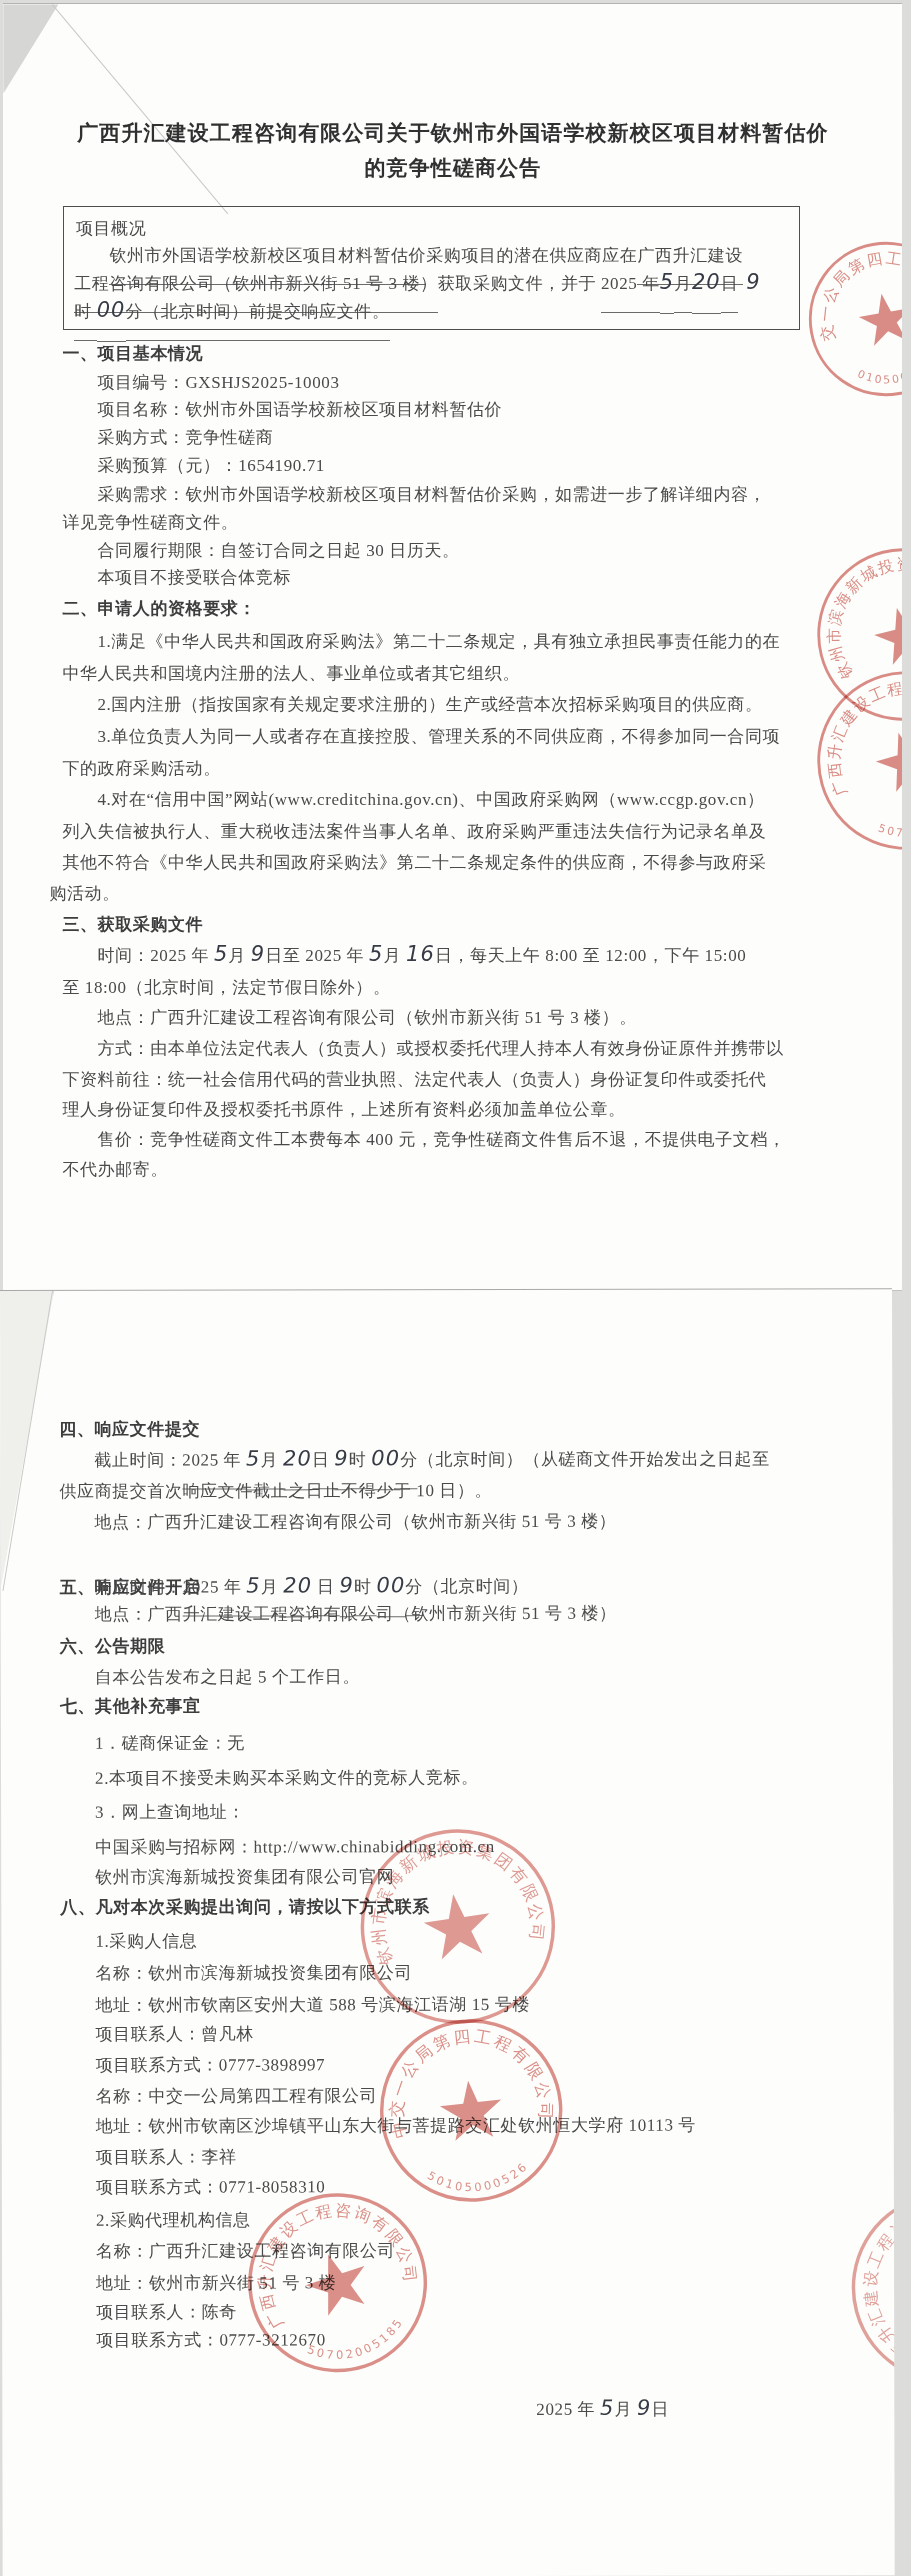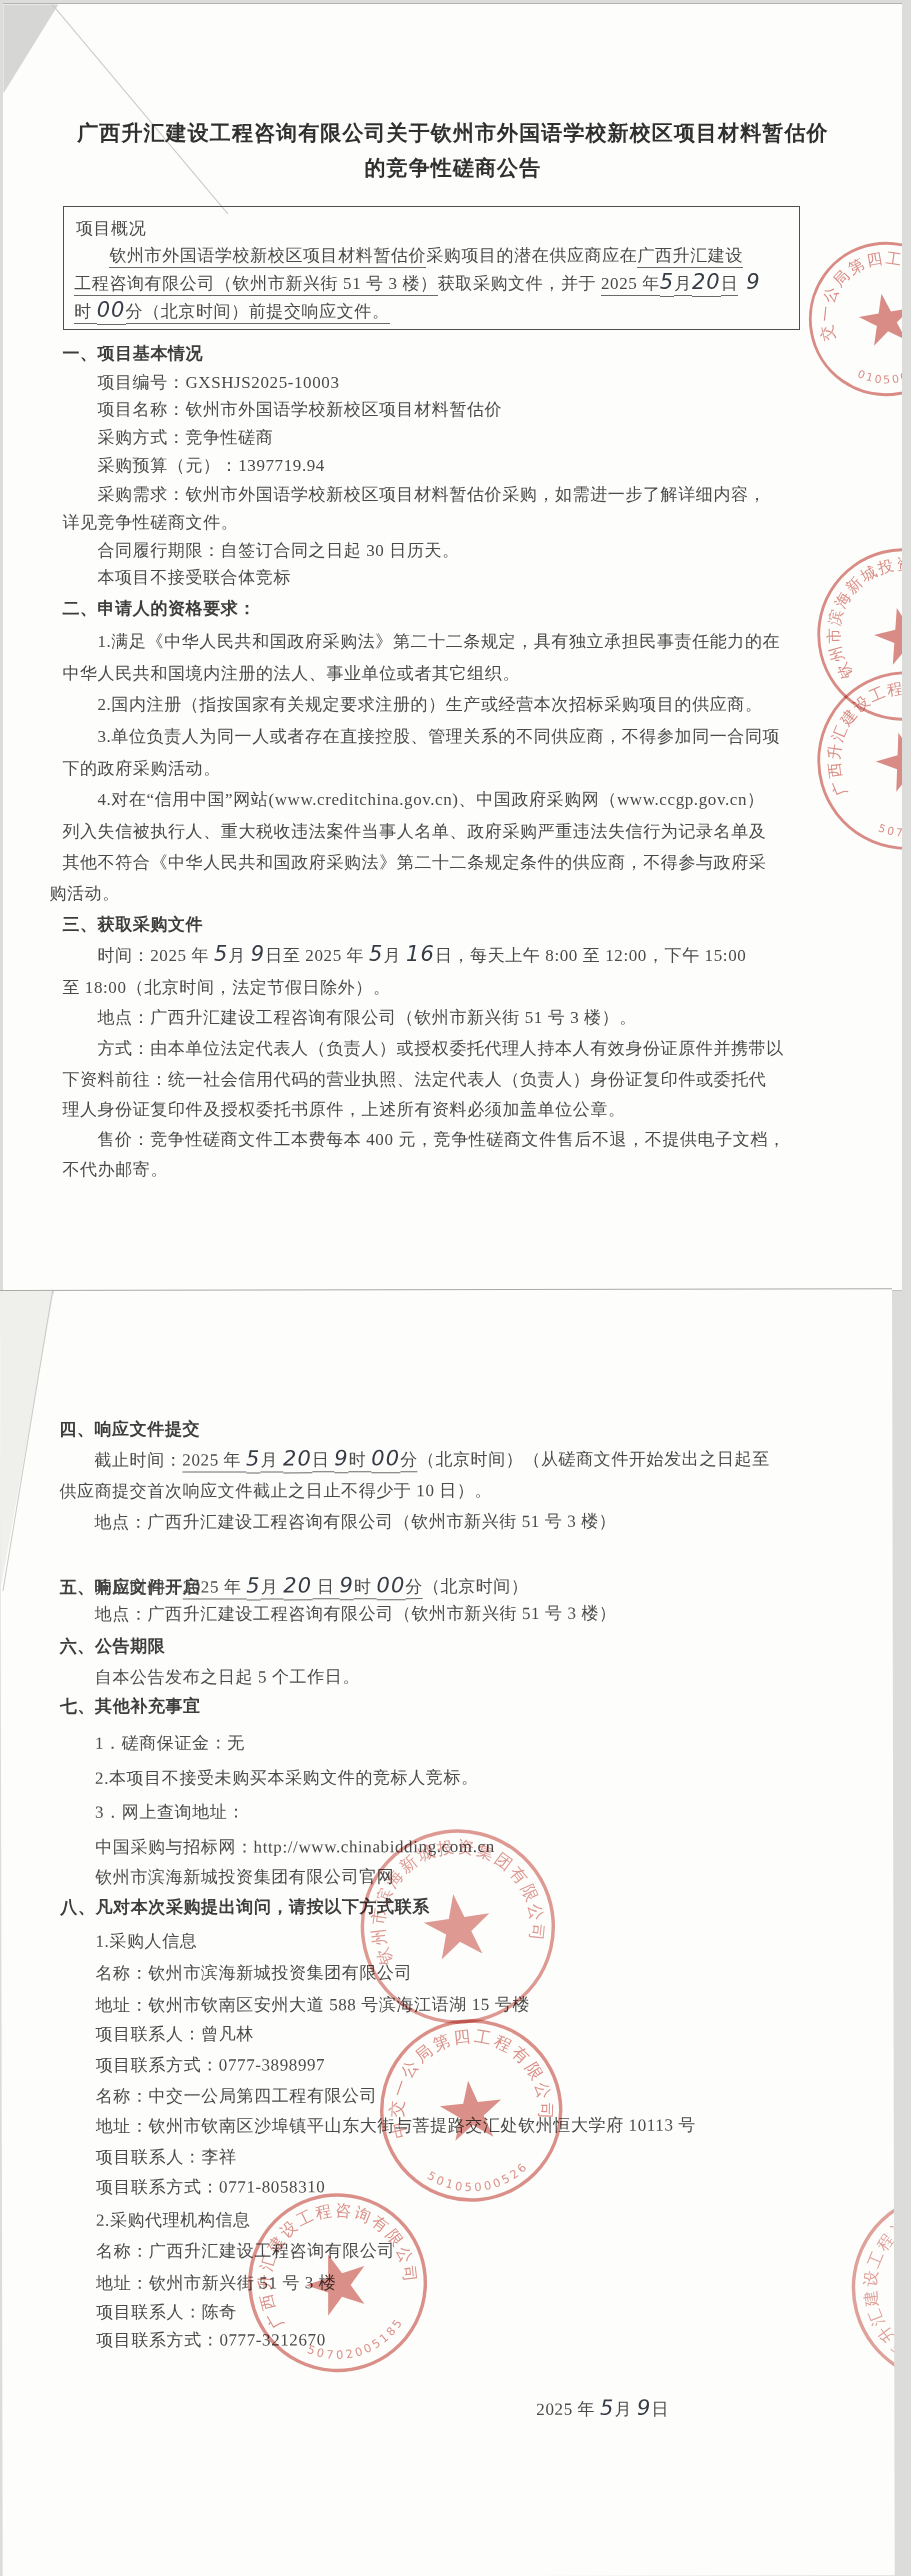--- a/index.html
+++ b/index.html
@@ -12,21 +12,21 @@
     position:absolute;background:#fdfdfb;overflow:hidden;
   }
   #page1{left:3.4px;top:3.4px;width:899px;height:1286px;border-top:1.1px solid #b3b3b1;border-bottom:1.1px solid #c2c2c0;}
   #page2{left:0px;top:1290px;width:892px;height:1286px;border-top:1.1px solid #a9a9a7;transform:rotate(-0.12deg);transform-origin:left top;}
   .ln{
     position:absolute;font-size:17px;color:#4a4a4a;letter-spacing:0.6px;
     white-space:pre;line-height:23px;
   }
   .ln span{white-space:pre;}
   .b{font-family:Liberation Serif, serif;font-weight:700;color:#3d3d3d;}
-  .u{border-bottom:1.1px solid #6a6a6a;padding-bottom:2px;text-align:center;}
+  .u{border-bottom:1.1px solid #6a6a6a;padding-bottom:19px;text-align:center;}
   .hw{
     font-family:"DejaVu Sans",sans-serif;font-style:italic;font-weight:500;
     font-size:21px;color:#363b46;letter-spacing:1.1px;
   }
   .title{
     position:absolute;left:0;width:899px;text-align:center;
     font-family:"Liberation Sans","DejaVu Sans",sans-serif;
     font-weight:700;font-size:21px;color:#303030;letter-spacing:1.1px;
   }
   #overview-box{
@@ -52,21 +52,21 @@
     <div class="ln" style="left:11.5px;top:9.2px;"><span>项目概况</span></div>
     <div class="ln" style="left:45px;top:37px;"><span class="u">钦州市外国语学校新校区项目材料暂估价</span><span>采购项目的潜在供应商应在</span><span class="u">广西升汇建设</span></div>
     <div class="ln" style="left:9.8px;top:64px;"><span class="u">工程咨询有限公司（钦州市新兴街 51 号 3 楼）</span><span>获取采购文件，并于 </span><span class="u">2025 年</span><span class="hw u">5</span><span class="u">月</span><span class="hw u">20</span><span class="u">日</span><span class="hw"> 9</span></div>
     <div class="ln" style="left:9.8px;top:92px;"><span class="u">时 </span><span class="hw u">00</span><span class="u">分（北京时间）前提交响应文件。</span></div>
   </div>
 
   <div class="ln" style="left:59px;top:338px;"><span class="b">一、项目基本情况</span></div>
   <div class="ln" style="left:94px;top:367px;"><span>项目编号：GXSHJS2025-10003</span></div>
   <div class="ln" style="left:94px;top:394px;"><span>项目名称：钦州市外国语学校新校区项目材料暂估价</span></div>
   <div class="ln" style="left:94px;top:422px;"><span>采购方式：竞争性磋商</span></div>
-  <div class="ln" style="left:94px;top:450px;"><span>采购预算（元）：1397719.94</span></div>
+  <div class="ln" style="left:94px;top:450px;"><span>采购预算（元）：1654190.71</span></div>
   <div class="ln" style="left:94px;top:479px;"><span>采购需求：钦州市外国语学校新校区项目材料暂估价采购，如需进一步了解详细内容，</span></div>
   <div class="ln" style="left:59px;top:507px;"><span>详见竞争性磋商文件。</span></div>
   <div class="ln" style="left:94px;top:535px;"><span>合同履行期限：自签订合同之日起 30 日历天。</span></div>
   <div class="ln" style="left:94px;top:562px;"><span>本项目不接受联合体竞标</span></div>
   <div class="ln" style="left:59px;top:593px;"><span class="b">二、申请人的资格要求：</span></div>
   <div class="ln" style="left:94px;top:626px;"><span>1.满足《中华人民共和国政府采购法》第二十二条规定，具有独立承担民事责任能力的在</span></div>
   <div class="ln" style="left:59px;top:658px;"><span>中华人民共和国境内注册的法人、事业单位或者其它组织。</span></div>
   <div class="ln" style="left:94px;top:689px;"><span>2.国内注册（指按国家有关规定要求注册的）生产或经营本次招标采购项目的供应商。</span></div>
   <div class="ln" style="left:94px;top:721px;"><span>3.单位负责人为同一人或者存在直接控股、管理关系的不同供应商，不得参加同一合同项</span></div>
   <div class="ln" style="left:59px;top:753px;"><span>下的政府采购活动。</span></div>

